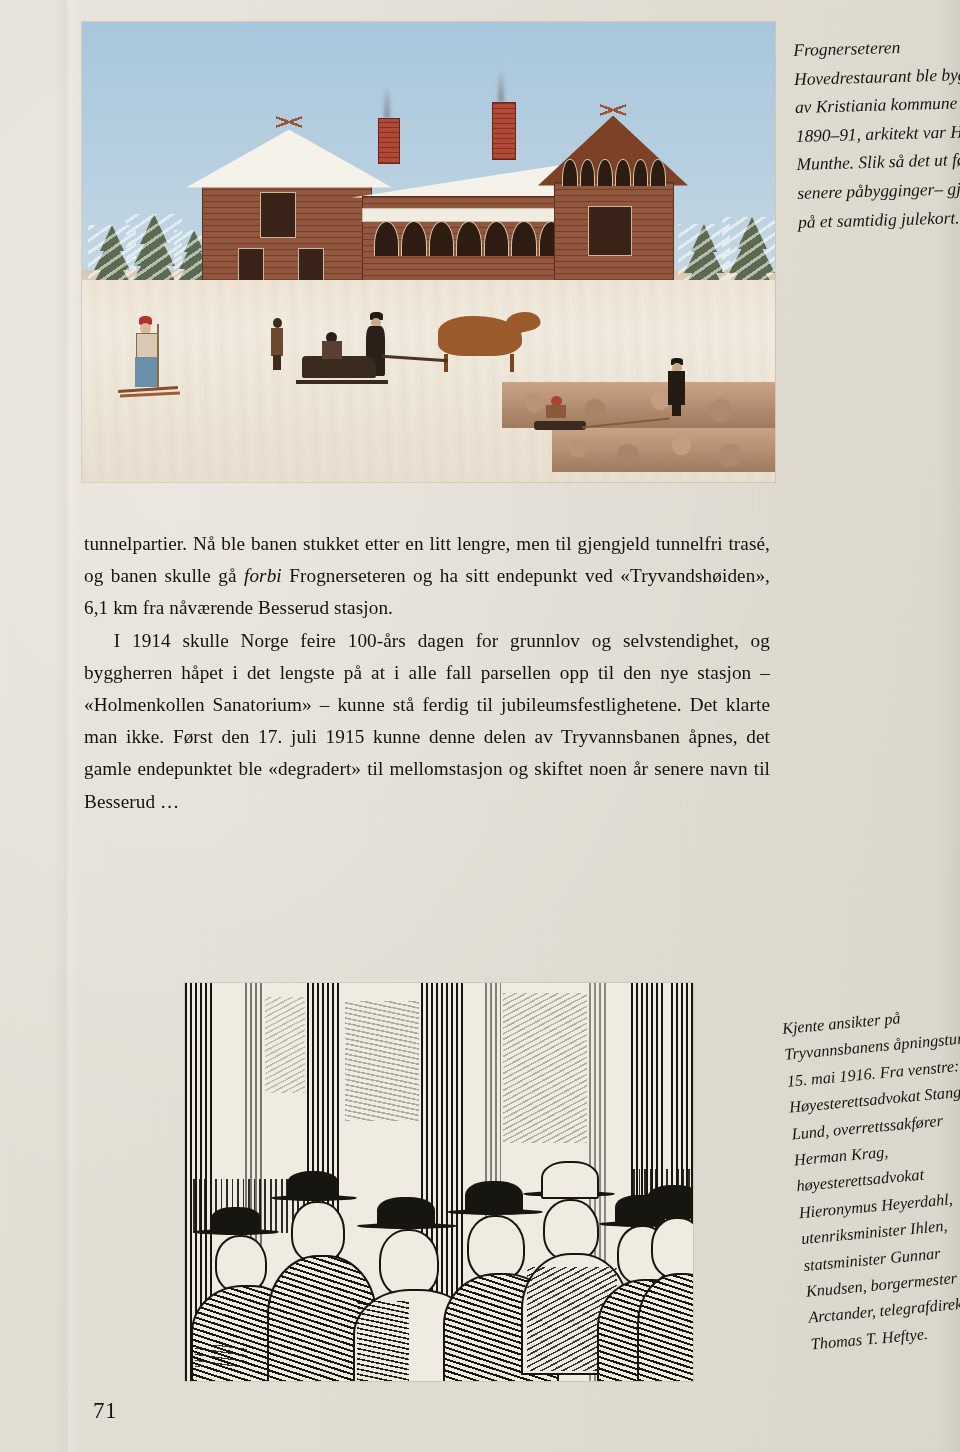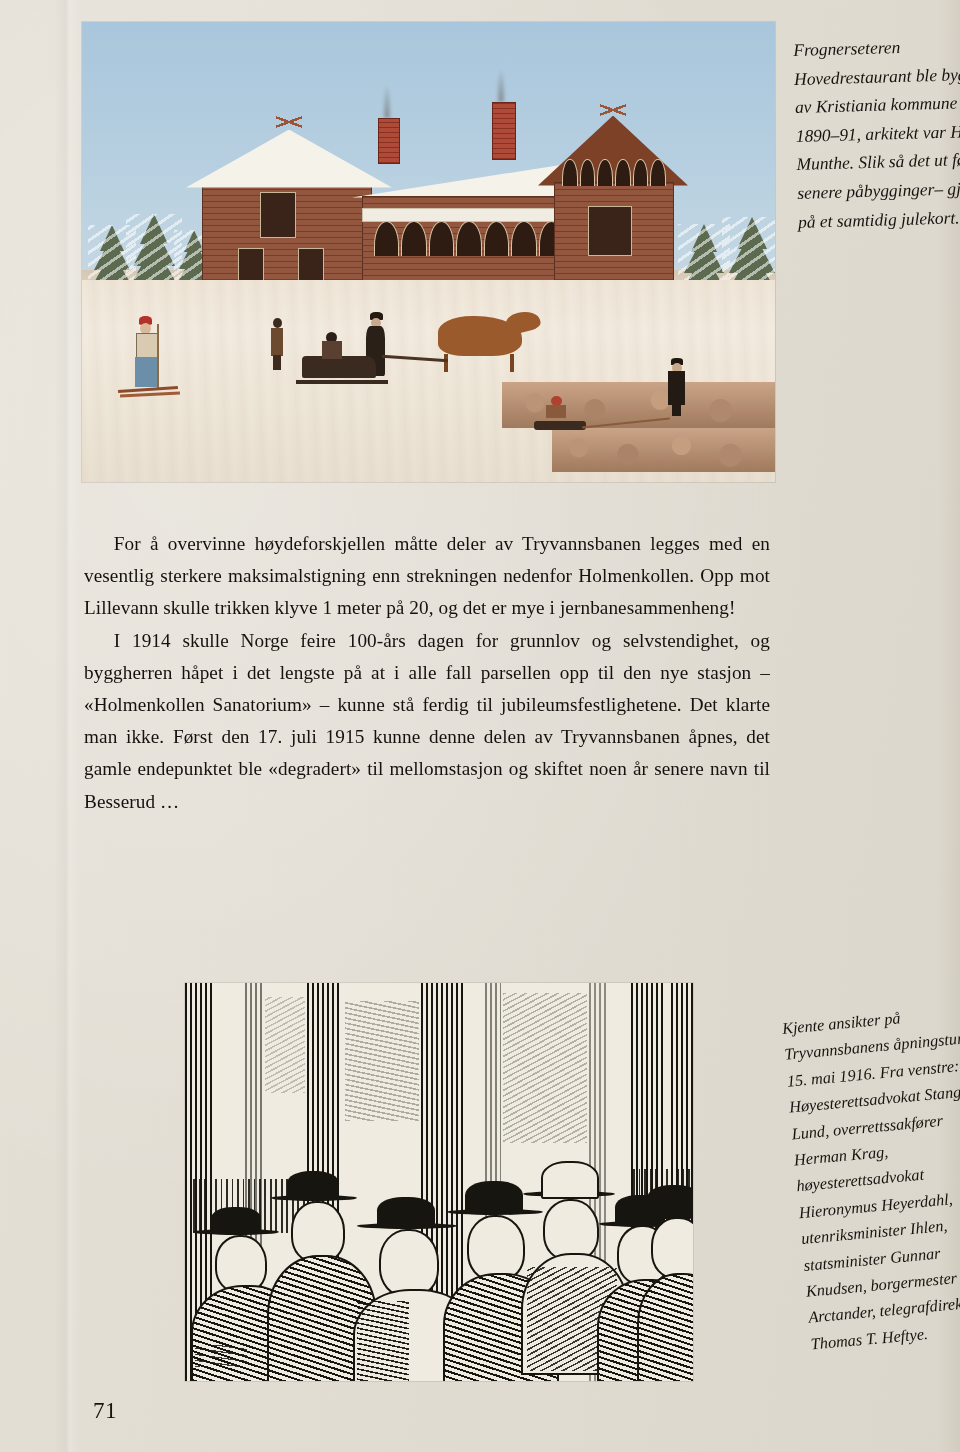--- a/index.html
+++ b/index.html
@@ -350,21 +350,21 @@
 
     <div class="fig" style="left:462px;bottom:60px;width:26px;height:26px;">
       <div class="head" style="left:7px;top:0;width:11px;height:10px;background:#b0402f;border-radius:50%;"></div>
       <div class="body" style="left:2px;top:9px;width:20px;height:13px;background:#8a5a3c;"></div>
     </div>
     <div class="sleigh" style="left:452px;bottom:52px;width:52px;height:9px;border-radius:3px;"></div>
     <div class="sleigh" style="left:500px;bottom:58px;width:88px;height:2px;background:#8a5a3c;transform:rotate(-6deg);"></div>
   </div>
 
   <div class="body-text">
-    <p class="indent">For å overvinne høydeforskjellen måtte deler av Tryvannsbanen legges med en vesentlig sterkere maksimalstigning enn strekningen nedenfor Holmenkollen. Opp mot Lillevann skulle trikken klyve 1 meter på 20, og det er mye i jernbanesammenheng!</p>
+    <p><span>tunnelpartier. Nå ble banen stukket etter en litt lengre, men til gjengjeld tunnelfri trasé, og banen skulle gå </span><i>forbi</i><span> Frognerseteren og ha sitt endepunkt ved «Tryvandshøiden», 6,1 km fra nåværende Besserud stasjon.</span></p>
     <p class="indent">I 1914 skulle Norge feire 100-års dagen for grunnlov og selvstendighet, og byggherren håpet i det lengste på at i alle fall parsellen opp til den nye stasjon – «Holmenkollen Sanatorium» – kunne stå ferdig til jubileumsfestlighetene. Det klarte man ikke. Først den 17. juli 1915 kunne denne delen av Tryvannsbanen åpnes, det gamle endepunktet ble «degradert» til mellomstasjon og skiftet noen år senere navn til Besserud …</p>
   </div>
 
   <div class="ink">
     <div class="ink-bg"></div>
 
     <div class="pillar" style="left:0;width:28px;"></div>
     <div class="pillar" style="left:60px;width:20px;opacity:.55;"></div>
     <div class="pillar" style="left:122px;width:34px;"></div>
     <div class="pillar" style="left:236px;width:42px;"></div>

